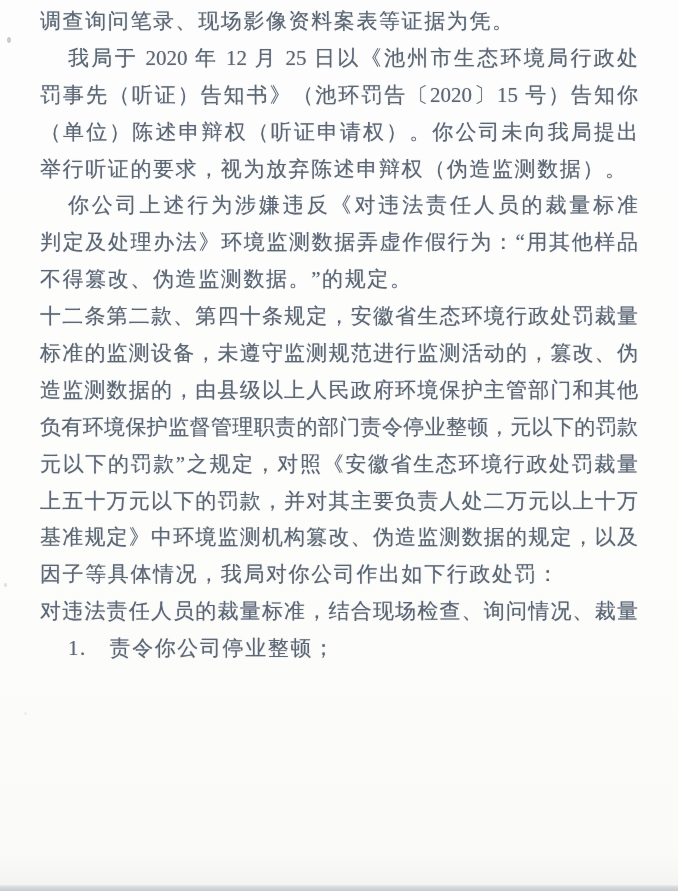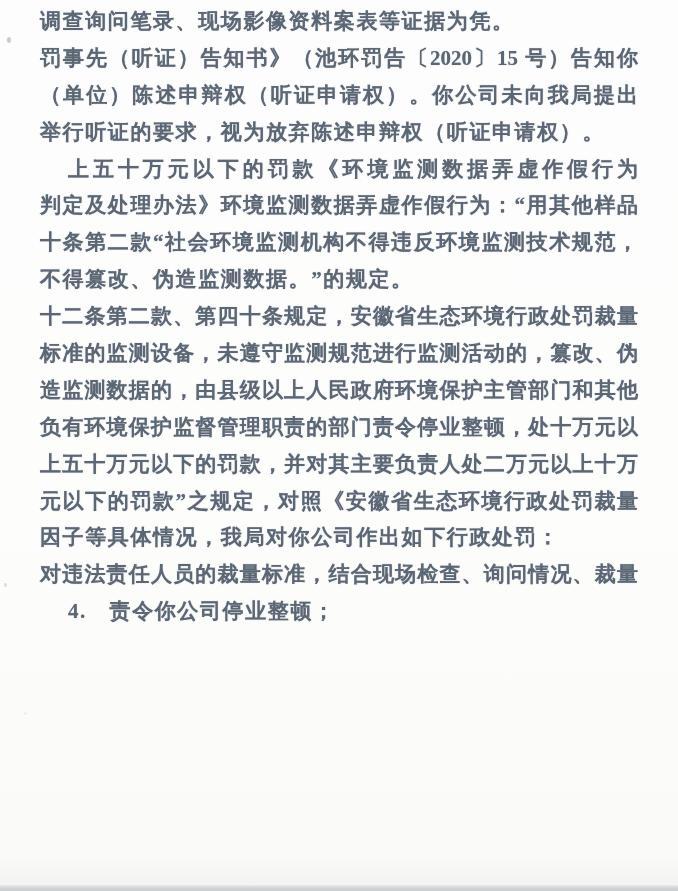--- a/index.html
+++ b/index.html
@@ -9,21 +9,20 @@
   }
   * { margin: 0; padding: 0; box-sizing: border-box; }
   html, body { width: 678px; height: 891px; background: #ffffff; }
   .page {
     position: relative;
     width: 678px;
     height: 891px;
     overflow: hidden;
     background: linear-gradient(180deg, #fdfdfd 0%, #fdfdfc 55%, #fafaf9 96%, #f2f2f1 100%);
     font-family: "Liberation Serif", "DejaVu Serif", serif;
-    font-weight: bold;
   }
   .doc-body {
     position: absolute;
     left: 40px;
     right: 40px;
     top: 3px;
   }
   .line {
     font-size: 21px;
     line-height: 36.9px;
@@ -55,35 +54,36 @@
   .speck.s2 { left: 4px;  top: 583px; width: 3px; height: 4px; opacity: .45; }
   .speck.s3 { left: 311px; top: 242px; width: 3px; height: 3px; opacity: .25; }
   .speck.s4 { left: 24px; top: 712px; width: 3px; height: 3px; opacity: .2; }
 </style>
 </head>
 <body>
 
 <div class="page">
   <div class="doc-body">
       <div class="line">调查询问笔录、现场影像资料案表等证据为凭。</div>
+      <div class="line justify indent">我局于 2020 年 12 月 25 日以《池州市生态环境局行政处</div>
       <div class="line justify">罚事先（听证）告知书》（池环罚告〔2020〕15 号）告知你</div>
       <div class="line justify">（单位）陈述申辩权（听证申请权）。你公司未向我局提出</div>
-      <div class="line">举行听证的要求，视为放弃陈述申辩权（听证申请权）。</div>
-      <div class="line justify indent">上五十万元以下的罚款《环境监测数据弄虚作假行为</div>
+      <div class="line">举行听证的要求，视为放弃陈述申辩权（伪造监测数据）。</div>
+      <div class="line justify indent">你公司上述行为涉嫌违反《对违法责任人员的裁量标准</div>
       <div class="line justify">判定及处理办法》环境监测数据弄虚作假行为：“用其他样品</div>
-      <div class="line justify">十条第二款“社会环境监测机构不得违反环境监测技术规范，</div>
       <div class="line">不得篡改、伪造监测数据。”的规定。</div>
       <div class="line justify">十二条第二款、第四十条规定，安徽省生态环境行政处罚裁量</div>
       <div class="line justify">标准的监测设备，未遵守监测规范进行监测活动的，篡改、伪</div>
       <div class="line justify">造监测数据的，由县级以上人民政府环境保护主管部门和其他</div>
-      <div class="line justify">负有环境保护监督管理职责的部门责令停业整顿，处十万元以</div>
+      <div class="line justify">负有环境保护监督管理职责的部门责令停业整顿，元以下的罚款</div>
+      <div class="line justify">元以下的罚款”之规定，对照《安徽省生态环境行政处罚裁量</div>
       <div class="line justify">上五十万元以下的罚款，并对其主要负责人处二万元以上十万</div>
-      <div class="line justify">元以下的罚款”之规定，对照《安徽省生态环境行政处罚裁量</div>
+      <div class="line justify">基准规定》中环境监测机构篡改、伪造监测数据的规定，以及</div>
       <div class="line">因子等具体情况，我局对你公司作出如下行政处罚：</div>
       <div class="line justify">对违法责任人员的裁量标准，结合现场检查、询问情况、裁量</div>
-      <div class="line indent">4.　责令你公司停业整顿；</div>
+      <div class="line indent">1.　责令你公司停业整顿；</div>
     </div>
   <span class="speck s1"></span>
   <span class="speck s2"></span>
   <span class="speck s3"></span>
   <span class="speck s4"></span>
   <div class="scan-edge"></div>
 </div>
 
 </body></html>

